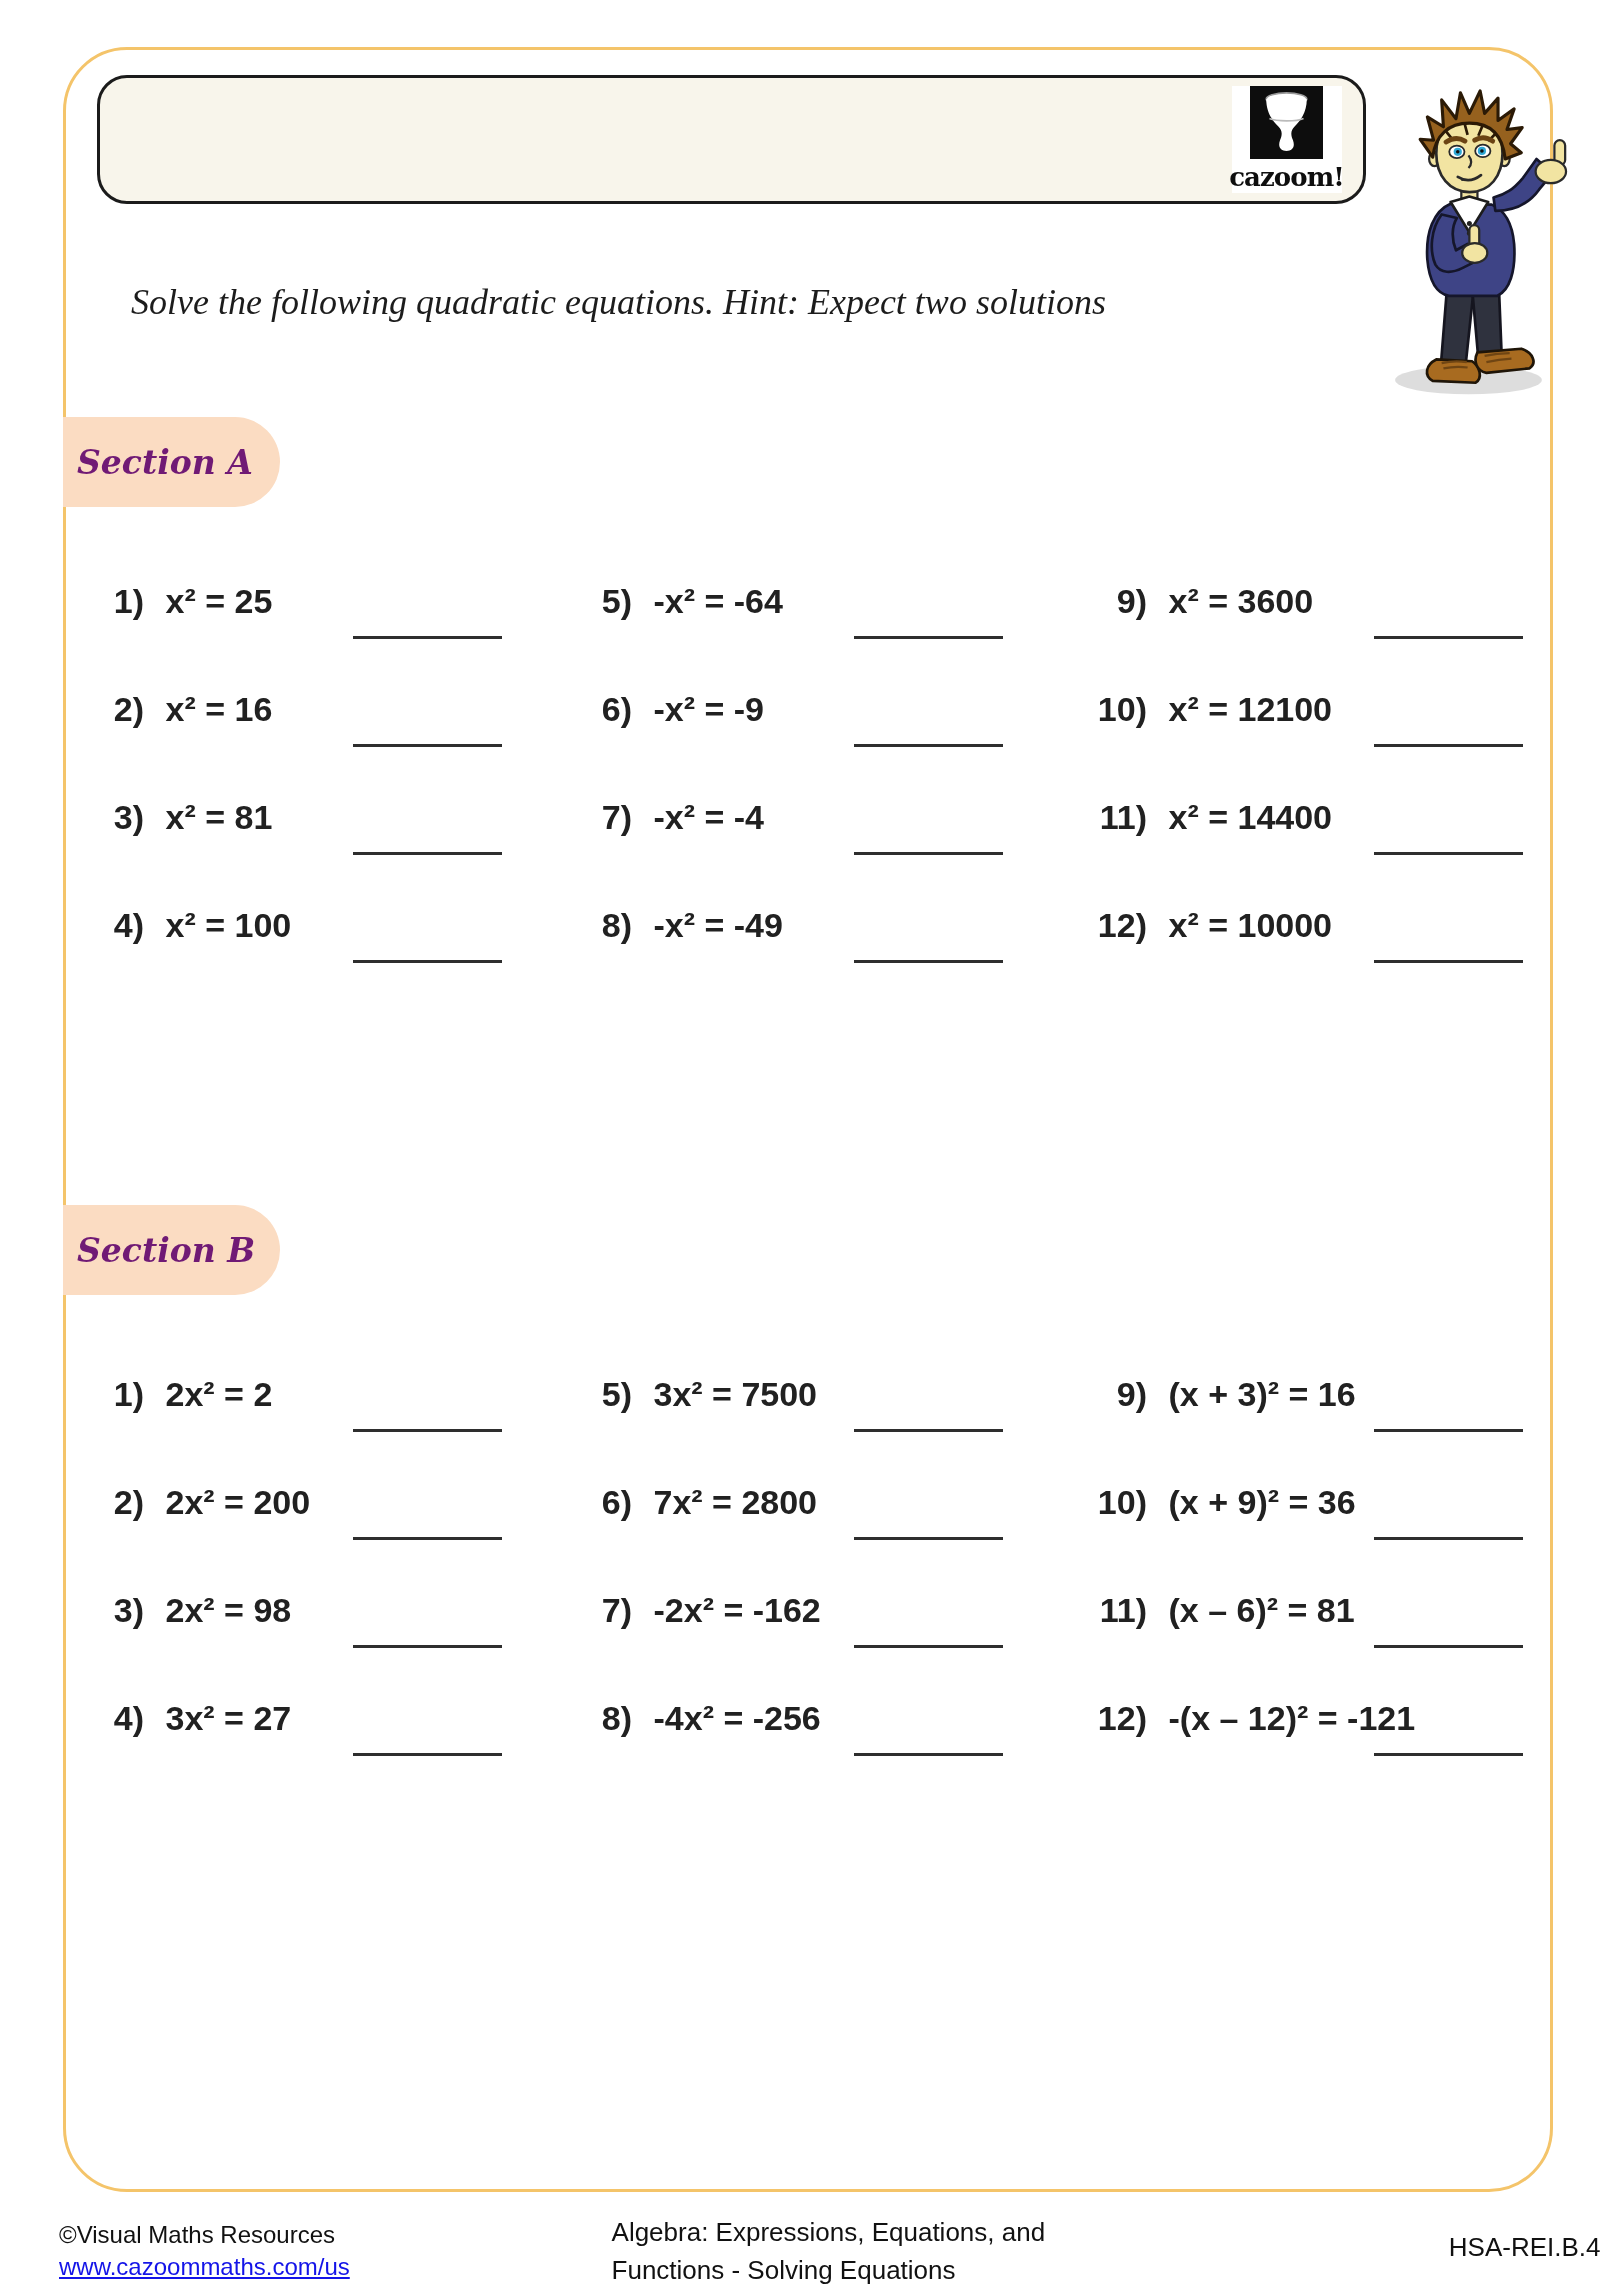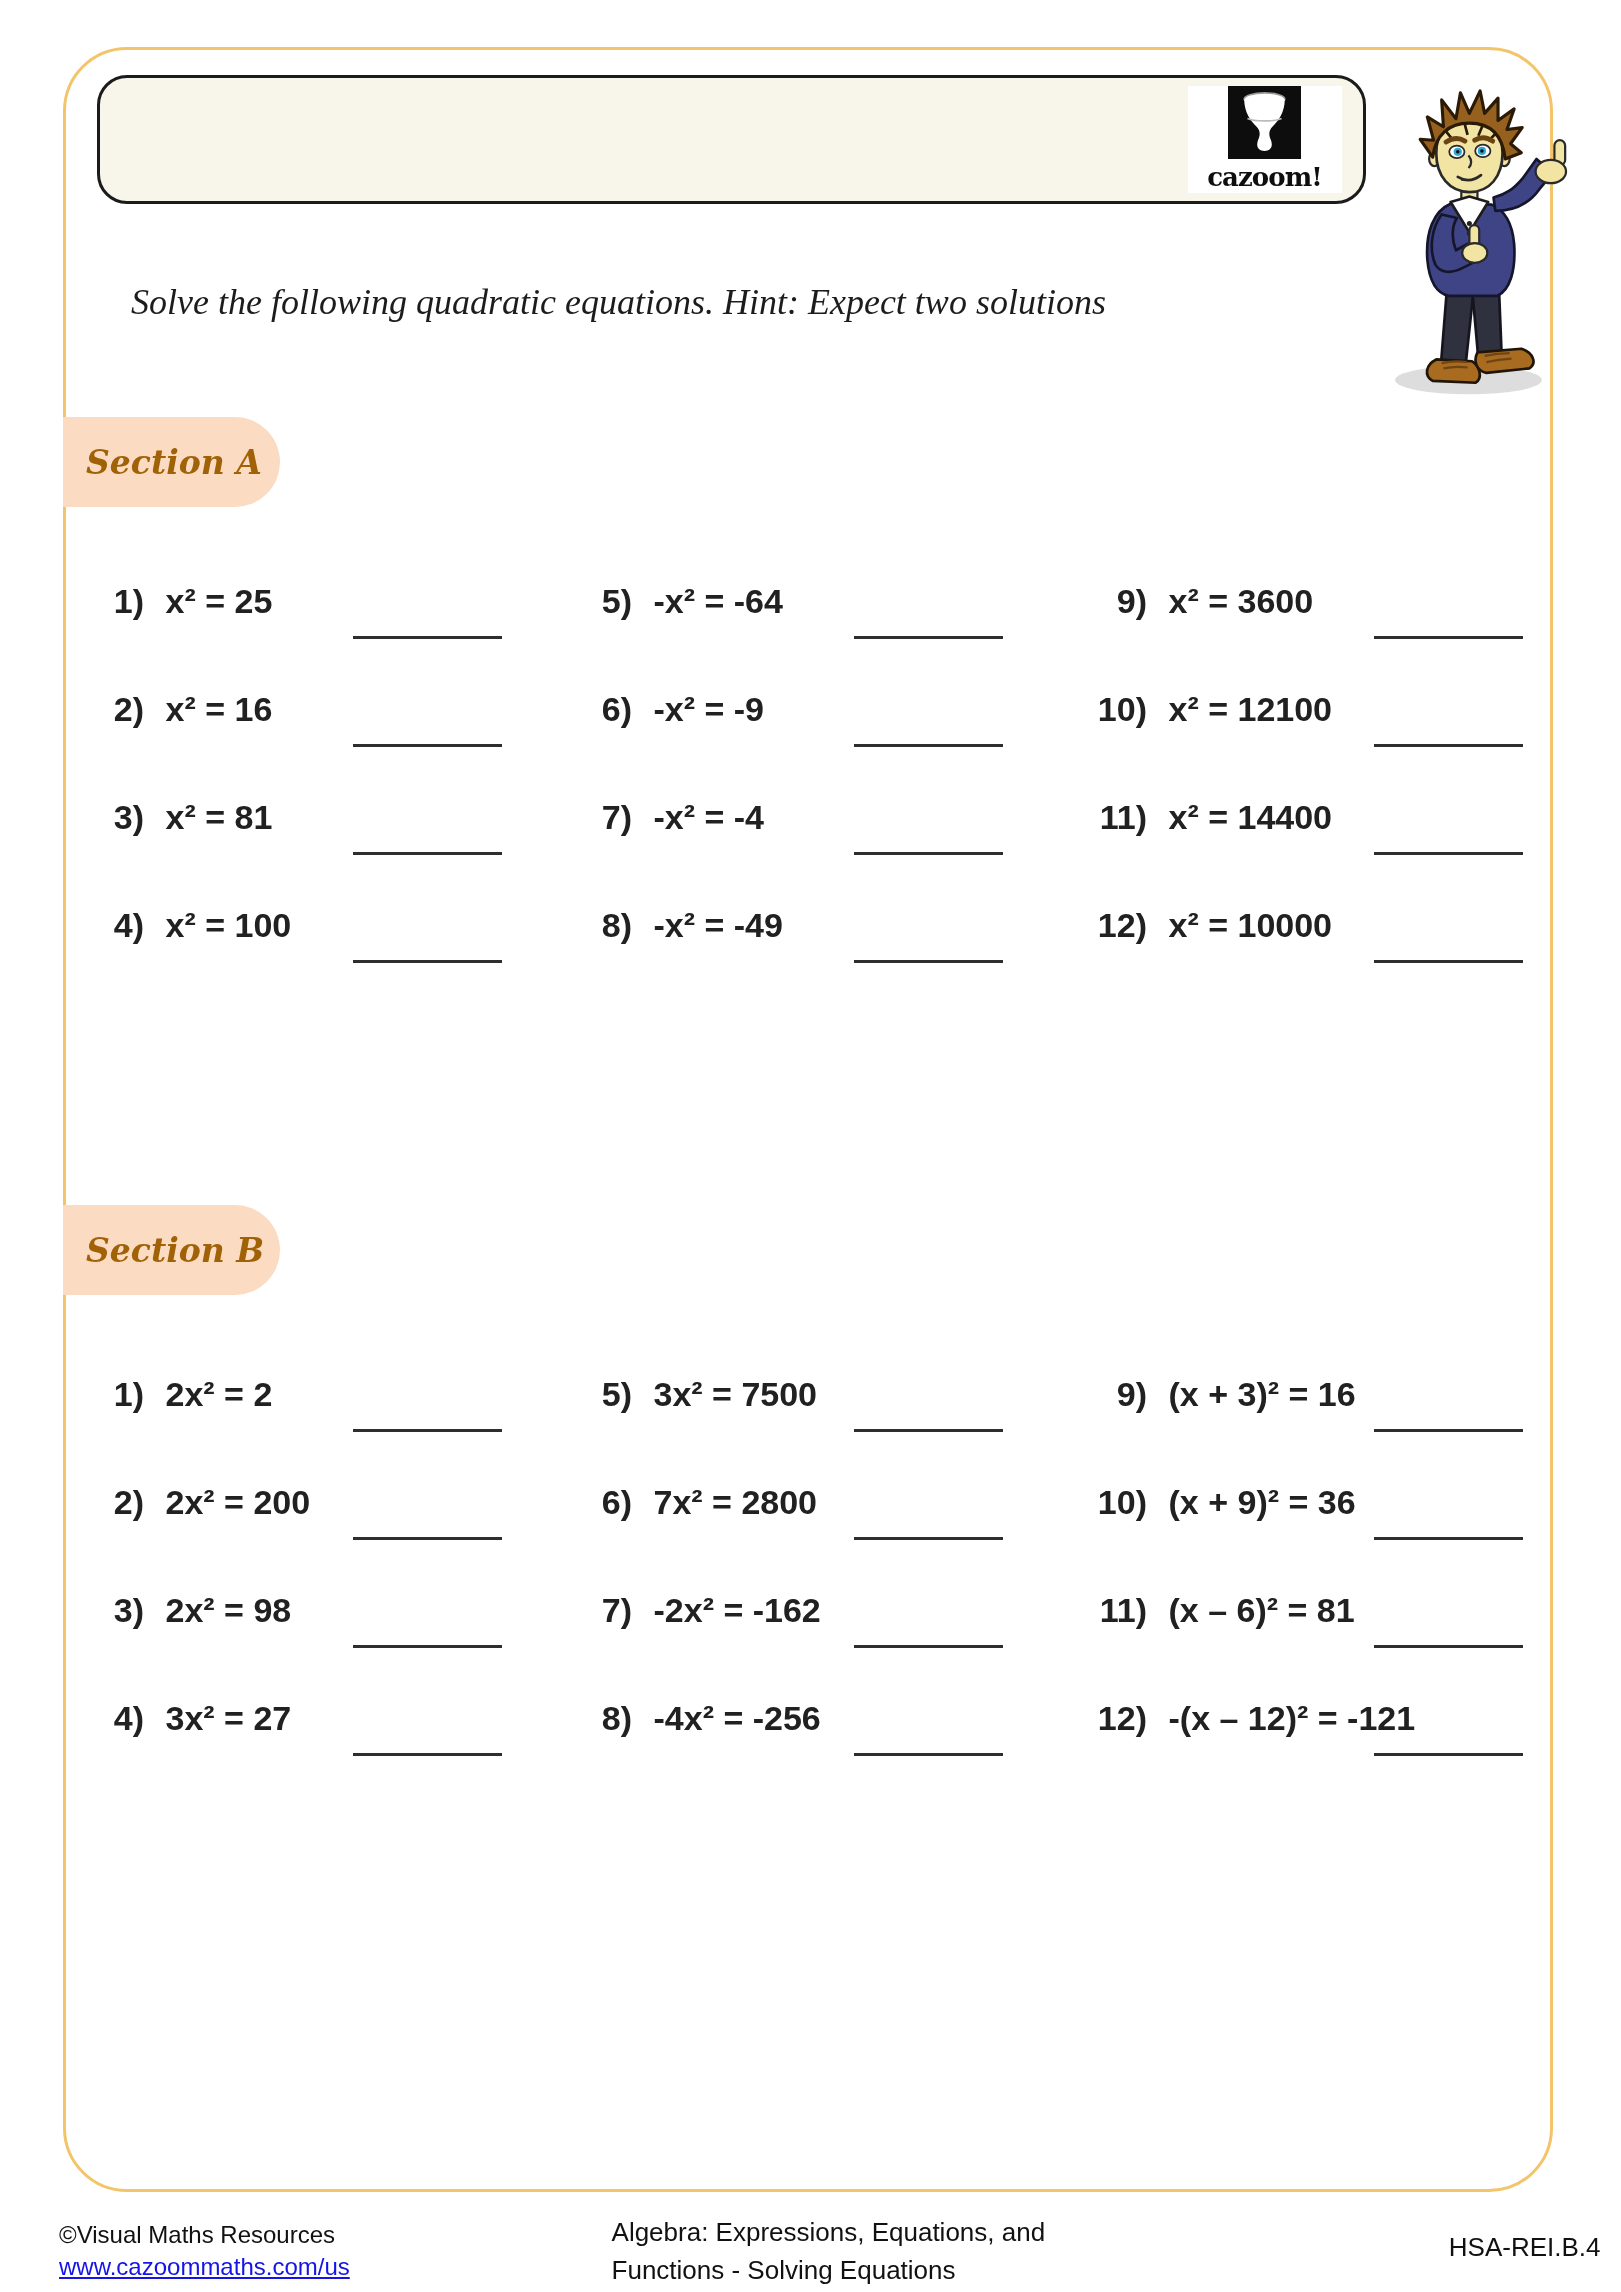--- a/index.html
+++ b/index.html
@@ -22,21 +22,21 @@
     background:#F8F5EB;border:3.6px solid #1b1b1b;border-radius:30px;
     display:flex;align-items:center;
     z-index:2;
   }
   .title-box h1{
     margin:0 0 0 41px;
     font-size:56px;font-weight:bold;color:#1e1b1b;letter-spacing:0.4px;
     white-space:nowrap;
   }
   .logo-patch{
-    position:absolute;right:21.5px;top:8px;width:154px;height:107px;
+    position:absolute;right:21.5px;top:8px;width:110px;height:107px;
     background:#ffffff;
     display:flex;flex-direction:column;align-items:center;justify-content:flex-start;
   }
   .logo-brand{
     font-family:"DejaVu Serif",serif;font-weight:bold;
     font-size:26px;color:#0e0e0e;letter-spacing:-0.9px;line-height:1;
     margin-top:1.8px;
   }
   
   .mascot{position:absolute;left:1379px;top:48px;width:213px;height:358px;z-index:5;}
@@ -48,23 +48,23 @@
     z-index:2;
   }
   
   .pill{
     position:absolute;left:63px;width:217px;height:90px;
     background:#FBDCC2;border-radius:0 45px 45px 0;
     display:flex;align-items:center;
     z-index:2;
   }
   .pill .plabel{
-    margin-left:23px;
+    margin-left:14px;
     font-family:"DejaVu Serif",serif;font-weight:bold;font-style:italic;
-    font-size:33px;color:#a16207;white-space:nowrap;
+    font-size:33px;color:#701a75;white-space:nowrap;
   }
   .pill-a{top:417px;}
   .pill-b{top:1205px;}
   
   .probs{position:absolute;left:81px;display:flex;z-index:2;}
   .probs-a{top:582px;}
   .probs-b{top:1375px;}
   .pcol{display:flex;flex-direction:column;}
   .pc1{width:421px;}
   .pc2{width:434px;margin-left:67px;}

